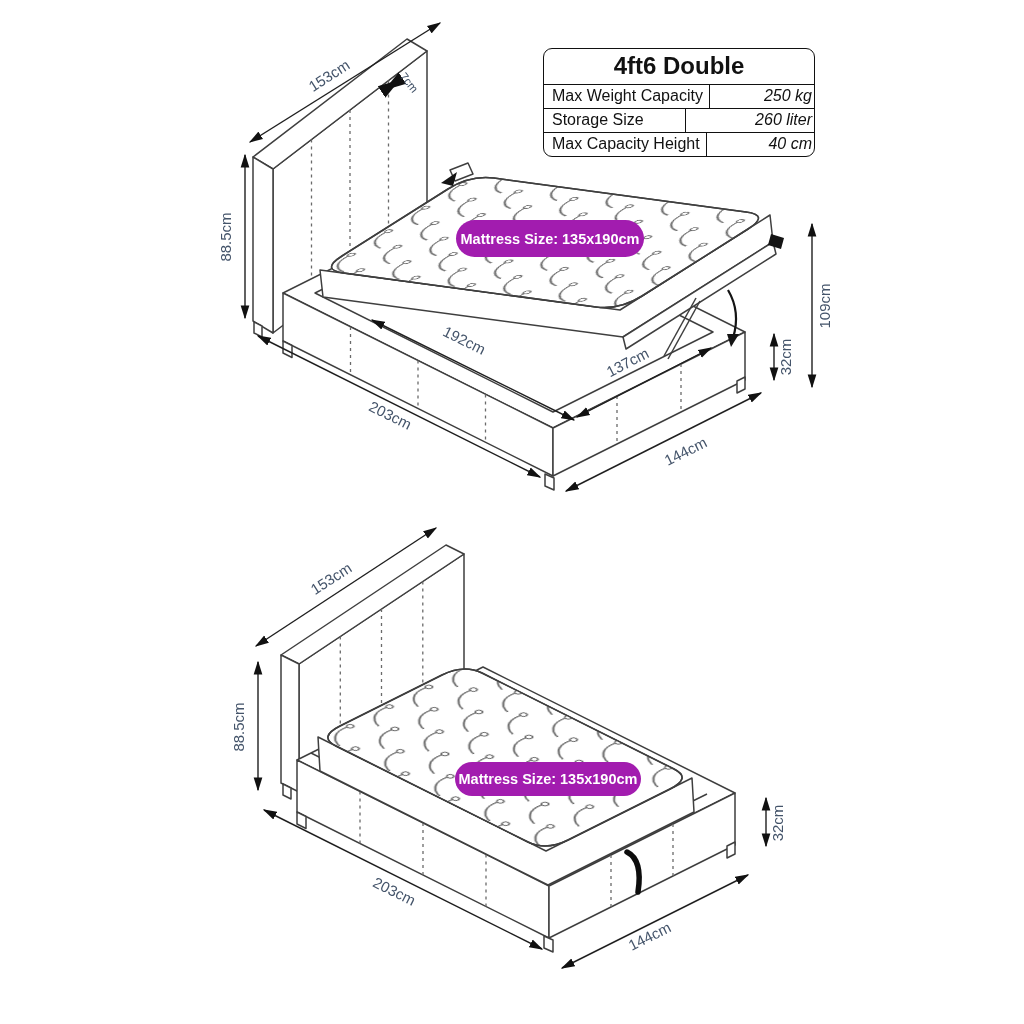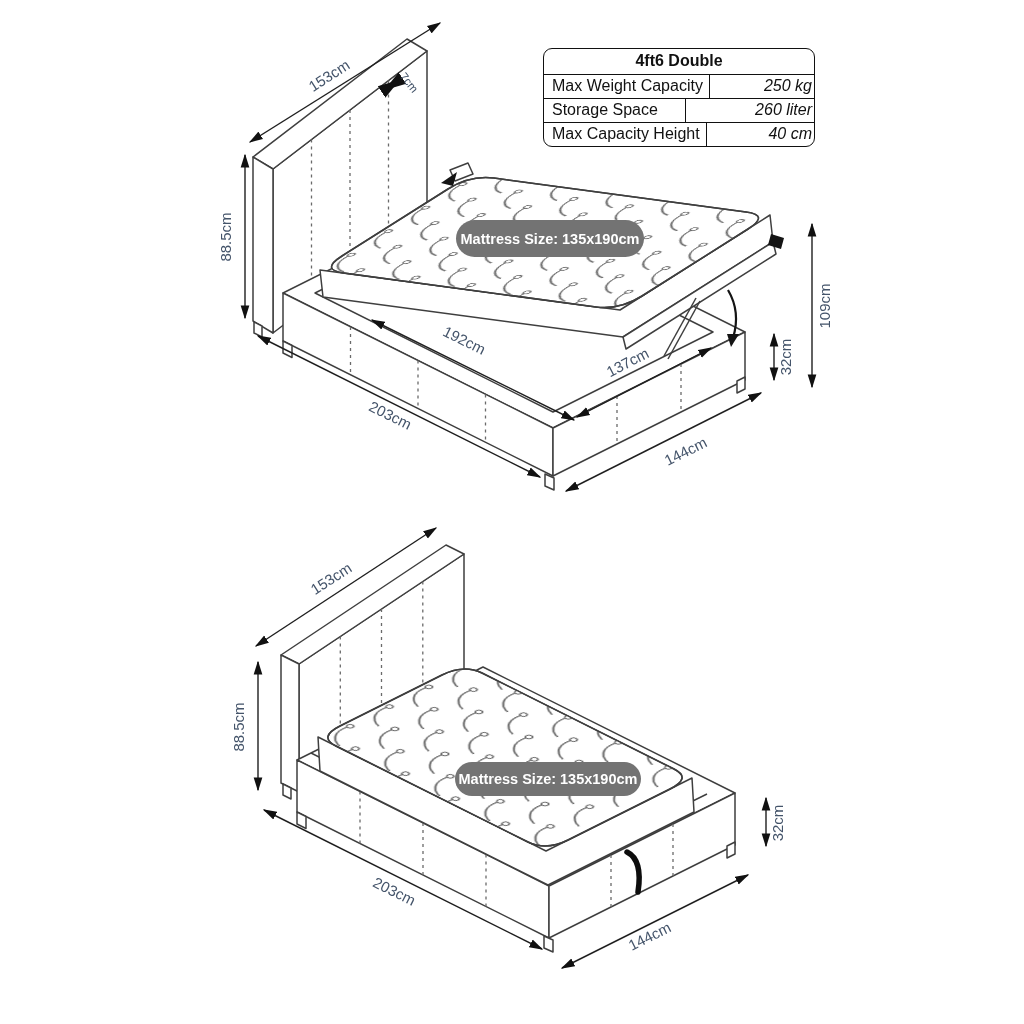--- a/index.html
+++ b/index.html
@@ -17,27 +17,27 @@
        marker-start:url(#ah);marker-end:url(#ah);}
   .dimtext{fill:#44546a;font-size:15px;text-anchor:middle;
            font-family:"Liberation Sans",sans-serif;}
   .dimtext-sm{fill:#44546a;font-size:11.5px;text-anchor:middle;
            font-family:"Liberation Sans",sans-serif;}
   .dark{fill:#141414;stroke:none;}
 
   
   .spec-table{position:absolute;left:543px;top:48px;width:270px;background:#fff;
               border:1.6px solid #111;border-radius:9px;overflow:hidden;color:#111;}
-  .spec-title{text-align:center;font-weight:bold;font-size:16px;padding:3px 0 4px;}
+  .spec-title{text-align:center;font-weight:bold;font-size:24px;padding:3px 0 4px;}
   .spec-row{display:flex;border-top:1.5px solid #111;font-size:16px;gap:40px;}
   .spec-label{flex:1;padding:2px 6px 3px 8px;border-right:1.5px solid #111;white-space:nowrap;}
   .spec-value{width:84px;text-align:right;padding:2px 2px 3px;font-style:italic;}
 
   
-  .pill{position:absolute;background:#737373;color:#fff;font-weight:bold;
+  .pill{position:absolute;background:#a21caf;color:#fff;font-weight:bold;
         font-size:14.5px;border-radius:19px;display:flex;align-items:center;
         justify-content:center;white-space:nowrap;}
   .pill-top{left:456px;top:220px;width:188px;height:37px;}
   .pill-bottom{left:455px;top:762px;width:186px;height:34px;}
 </style>
 </head>
 <body>
 
 <div class="stage">
 
@@ -216,21 +216,21 @@
   </g>
 </svg>
 
 <div class="spec-table">
   <div class="spec-title">4ft6 Double</div>
   <div class="spec-row">
     <span class="spec-label">Max Weight Capacity</span>
     <span class="spec-value">250 kg</span>
   </div>
   <div class="spec-row">
-    <span class="spec-label">Storage Space</span>
+    <span class="spec-label">Storage Size</span>
     <span class="spec-value">260 liter</span>
   </div>
   <div class="spec-row">
     <span class="spec-label">Max Capacity Height</span>
     <span class="spec-value">40  cm</span>
   </div>
 </div>
 
 <div class="pill pill-top">Mattress Size: 135x190cm</div>
 <div class="pill pill-bottom">Mattress Size: 135x190cm</div>

